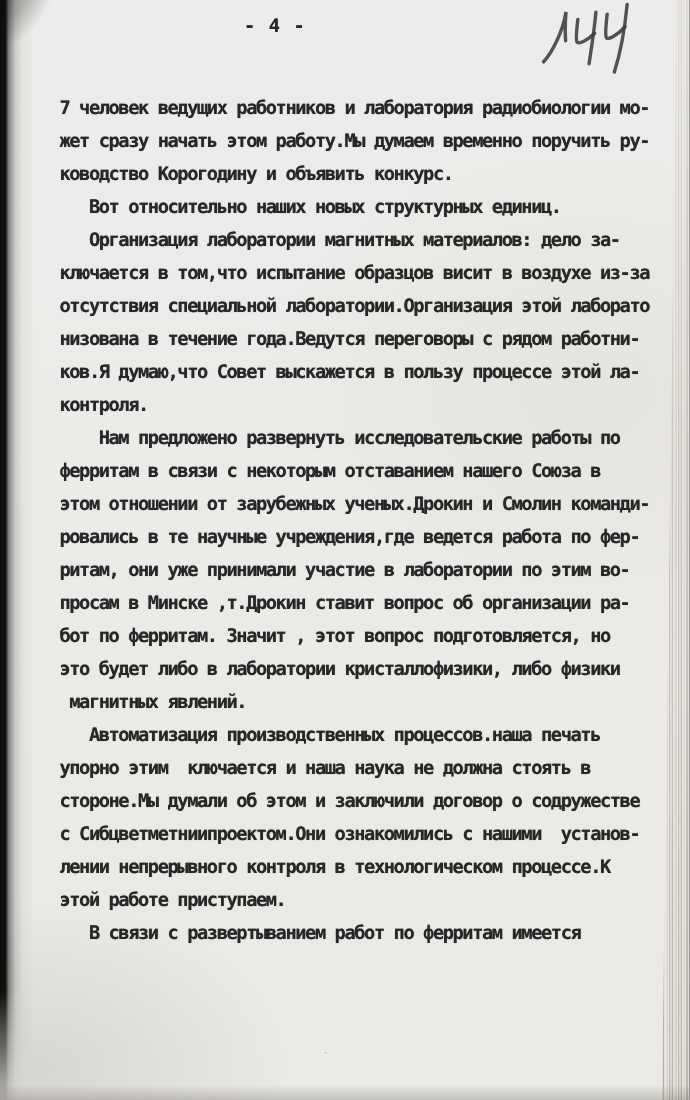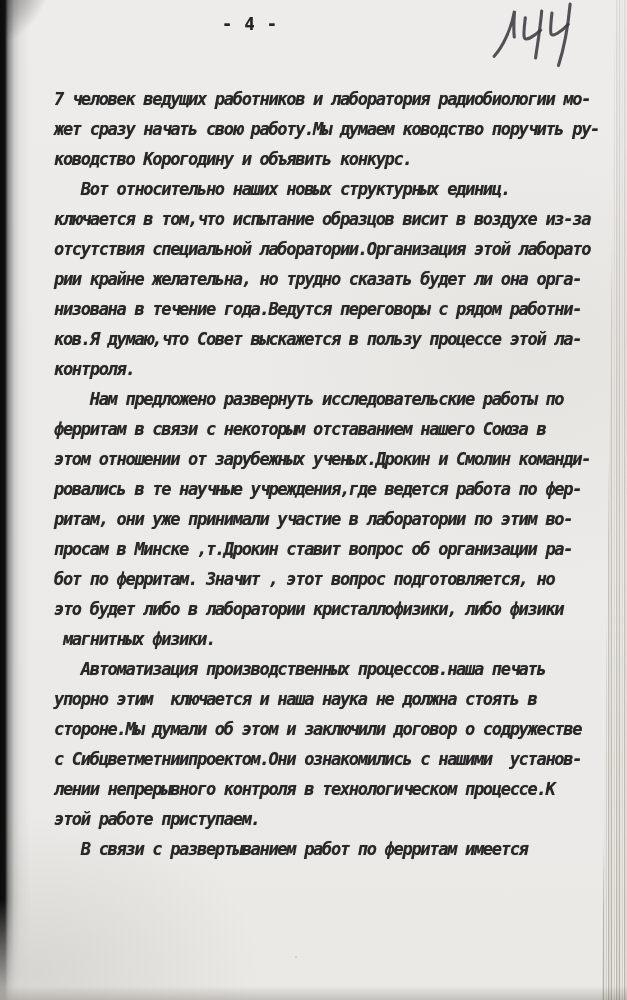--- a/index.html
+++ b/index.html
@@ -84,21 +84,20 @@
     fill: none;
     stroke: #3b3b42;
     stroke-width: 3.1;
     stroke-linecap: round;
     opacity: 0.88;
   }
   .document-text {
     position: absolute;
     left: 54px; top: 84px;
     width: 545px;
-    font-style: italic;
   }
   .paragraph { margin: 0; }
   .line {
     height: 30px;
     line-height: 30px;
     white-space: pre;
     font-size: 17px;
     font-weight: bold;
     letter-spacing: -1.3px;
     color: #272727;
@@ -122,44 +121,44 @@
       <path d="M42 15 C40 24 38 32 39 35 C40 38 48 35 56 29"></path>
       <path d="M59 10 C56 26 51 44 48 56"></path>
       <path d="M69 13 C67 22 65 31 66 34 C67 37 76 33 84 26"></path>
       <path d="M88 6 C84 26 77 50 70 66"></path>
     </svg>
   </div>
 
   <div class="document-text">
       <div class="paragraph">
         <div class="line">7 человек ведущих работников и лаборатория радиобиологии мо-</div>
-        <div class="line">жет сразу начать свою работу.Мы думаем ководство поручить ру-</div>
+        <div class="line">жет сразу начать этом работу.Мы думаем временно поручить ру-</div>
         <div class="line">ководство Корогодину и объявить конкурс.</div>
       </div>
       <div class="paragraph">
         <div class="line">   Вот относительно наших новых структурных единиц.</div>
       </div>
       <div class="paragraph">
+        <div class="line">   Организация лаборатории магнитных материалов: дело за-</div>
         <div class="line">ключается в том,что испытание образцов висит в воздухе из-за</div>
         <div class="line">отсутствия специальной лаборатории.Организация этой лаборато</div>
-        <div class="line">рии крайне желательна, но трудно сказать будет ли она орга-</div>
         <div class="line">низована в течение года.Ведутся переговоры с рядом работни-</div>
         <div class="line">ков.Я думаю,что Совет выскажется в пользу процессе этой ла-</div>
         <div class="line">контроля.</div>
       </div>
       <div class="paragraph">
         <div class="line">    Нам предложено развернуть исследовательские работы по</div>
         <div class="line">ферритам в связи с некоторым отставанием нашего Союза в</div>
         <div class="line">этом отношении от зарубежных ученых.Дрокин и Смолин команди-</div>
         <div class="line">ровались в те научные учреждения,где ведется работа по фер-</div>
         <div class="line">ритам, они уже принимали участие в лаборатории по этим во-</div>
         <div class="line">просам в Минске ,т.Дрокин ставит вопрос об организации ра-</div>
         <div class="line">бот по ферритам. Значит , этот вопрос подготовляется, но</div>
         <div class="line">это будет либо в лаборатории кристаллофизики, либо физики</div>
-        <div class="line"> магнитных физики.</div>
+        <div class="line"> магнитных явлений.</div>
       </div>
       <div class="paragraph">
         <div class="line">   Автоматизация производственных процессов.наша печать</div>
         <div class="line">упорно этим  ключается и наша наука не должна стоять в</div>
         <div class="line">стороне.Мы думали об этом и заключили договор о содружестве</div>
         <div class="line">с Сибцветметниипроектом.Они ознакомились с нашими  установ-</div>
         <div class="line">лении непрерывного контроля в технологическом процессе.К</div>
         <div class="line">этой работе приступаем.</div>
       </div>
       <div class="paragraph">

